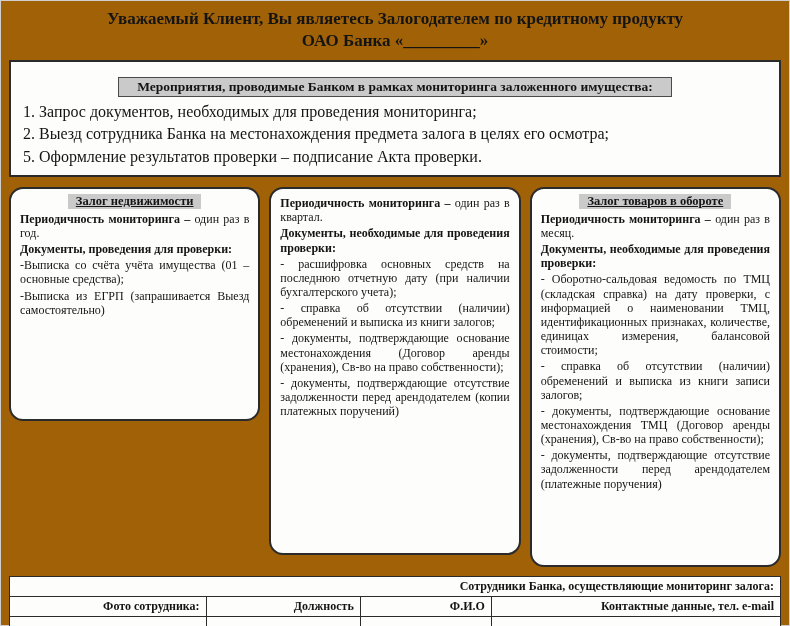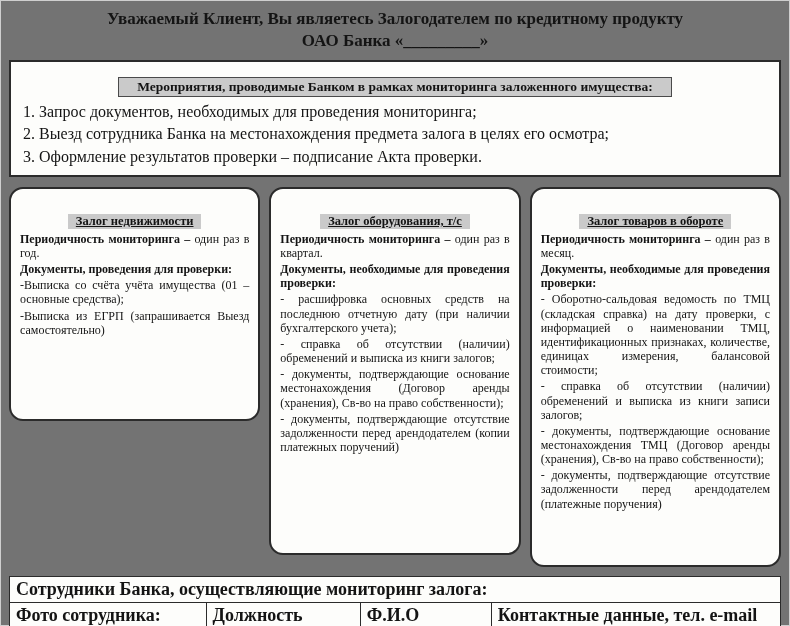--- a/index.html
+++ b/index.html
@@ -7,21 +7,21 @@
   body {
     width: 790px; height: 626px;
     font-family: "Liberation Serif", serif;
     color: #141414;
     background: #ffffff;
   }
   .page {
     width: 790px; height: 626px;
     padding: 5px 8px 6px;
     border: 1px solid #cfcfcf;
-    background: #737373;
+    background: #a16207;
   }
   .doc-title {
     text-align: center;
     font-weight: bold;
     font-size: 17px;
     line-height: 1.32;
     margin: 2px 0 7px;
   }
   .measures-box {
     border: 2px solid #2b2b2b;
@@ -52,42 +52,42 @@
     padding: 5px 9px 6px;
     font-size: 12px;
     line-height: 1.18;
     text-align: justify;
     background: #fdfdfb;
     overflow: hidden;
   }
   .cbox-1 { height: 234px; }
   .cbox-2 { height: 368px; }
   .cbox-3 { height: 380px; }
-  .cbox-title { text-align: center; margin-bottom: 3px; margin-top: 20px; }
+  .cbox-title { text-align: center; margin-bottom: 3px; }
   .cbox-title span {
     display: inline-block;
     background: #cacaca;
     font-weight: bold;
     text-decoration: underline;
     font-size: 12.5px;
     padding: 0 8px;
   }
   .cbox p { margin: 2px 0; }
   .bold { font-weight: bold; }
 
   .staff-table {
     width: 100%;
     border-collapse: collapse;
     margin-top: 9px;
   }
   .staff-table td {
     border: 1.5px solid #2b2b2b;
-    font-size: 18px;
+    font-size: 12px;
     padding: 2px 6px;
-    text-align: left;
+    text-align: right;
     vertical-align: middle;
     background: #fdfdfb;
   }
   .st-header { font-weight: bold; }
   .photo-cell { height: 32px; }
 </style>
 </head>
 <body>
 
 <div class="page">
@@ -96,39 +96,36 @@
     <div>Уважаемый Клиент, Вы являетесь Залогодателем по кредитному продукту</div>
     <div>ОАО Банка «_________»</div>
   </div>
 
   <div class="measures-box">
     <div class="measures-header-wrap">
       <span class="measures-header">Мероприятия, проводимые Банком в рамках мониторинга заложенного имущества:</span>
     </div>
     <div class="measures-item">1. Запрос документов, необходимых для проведения мониторинга;</div>
     <div class="measures-item">2. Выезд сотрудника Банка на местонахождения предмета залога в целях его осмотра;</div>
-    <div class="measures-item">3. Оформление результатов проверки – подписание Акта проверки.</div>
+    <div class="measures-item">5. Оформление результатов проверки – подписание Акта проверки.</div>
   </div>
 
   <div class="boxes-row">
 
     <div class="cbox cbox-1">
       <div class="cbox-title">
         <span>Залог недвижимости</span>
       </div>
       <p><b>Периодичность мониторинга –</b> <span>один раз в год.</span></p>
       <p class="bold">Документы, проведения для проверки:</p>
       <p>-Выписка со счёта учёта имущества (01 – основные средства);</p>
       <p>-Выписка из ЕГРП (запрашивается Выезд самостоятельно)</p>
     </div>
 
     <div class="cbox cbox-2">
-      <div class="cbox-title">
-        <span>Залог оборудования, т/с</span>
-      </div>
       <p><b>Периодичность мониторинга –</b> <span>один раз в квартал.</span></p>
       <p class="bold">Документы, необходимые для проведения проверки:</p>
       <p>- расшифровка основных средств на последнюю отчетную дату (при наличии бухгалтерского учета);</p>
       <p>- справка об отсутствии (наличии) обременений и выписка из книги залогов;</p>
       <p>- документы, подтверждающие основание местонахождения (Договор аренды (хранения), Св-во на право собственности);</p>
       <p>- документы, подтверждающие отсутствие задолженности перед арендодателем (копии платежных поручений)</p>
     </div>
 
     <div class="cbox cbox-3">
       <div class="cbox-title">

